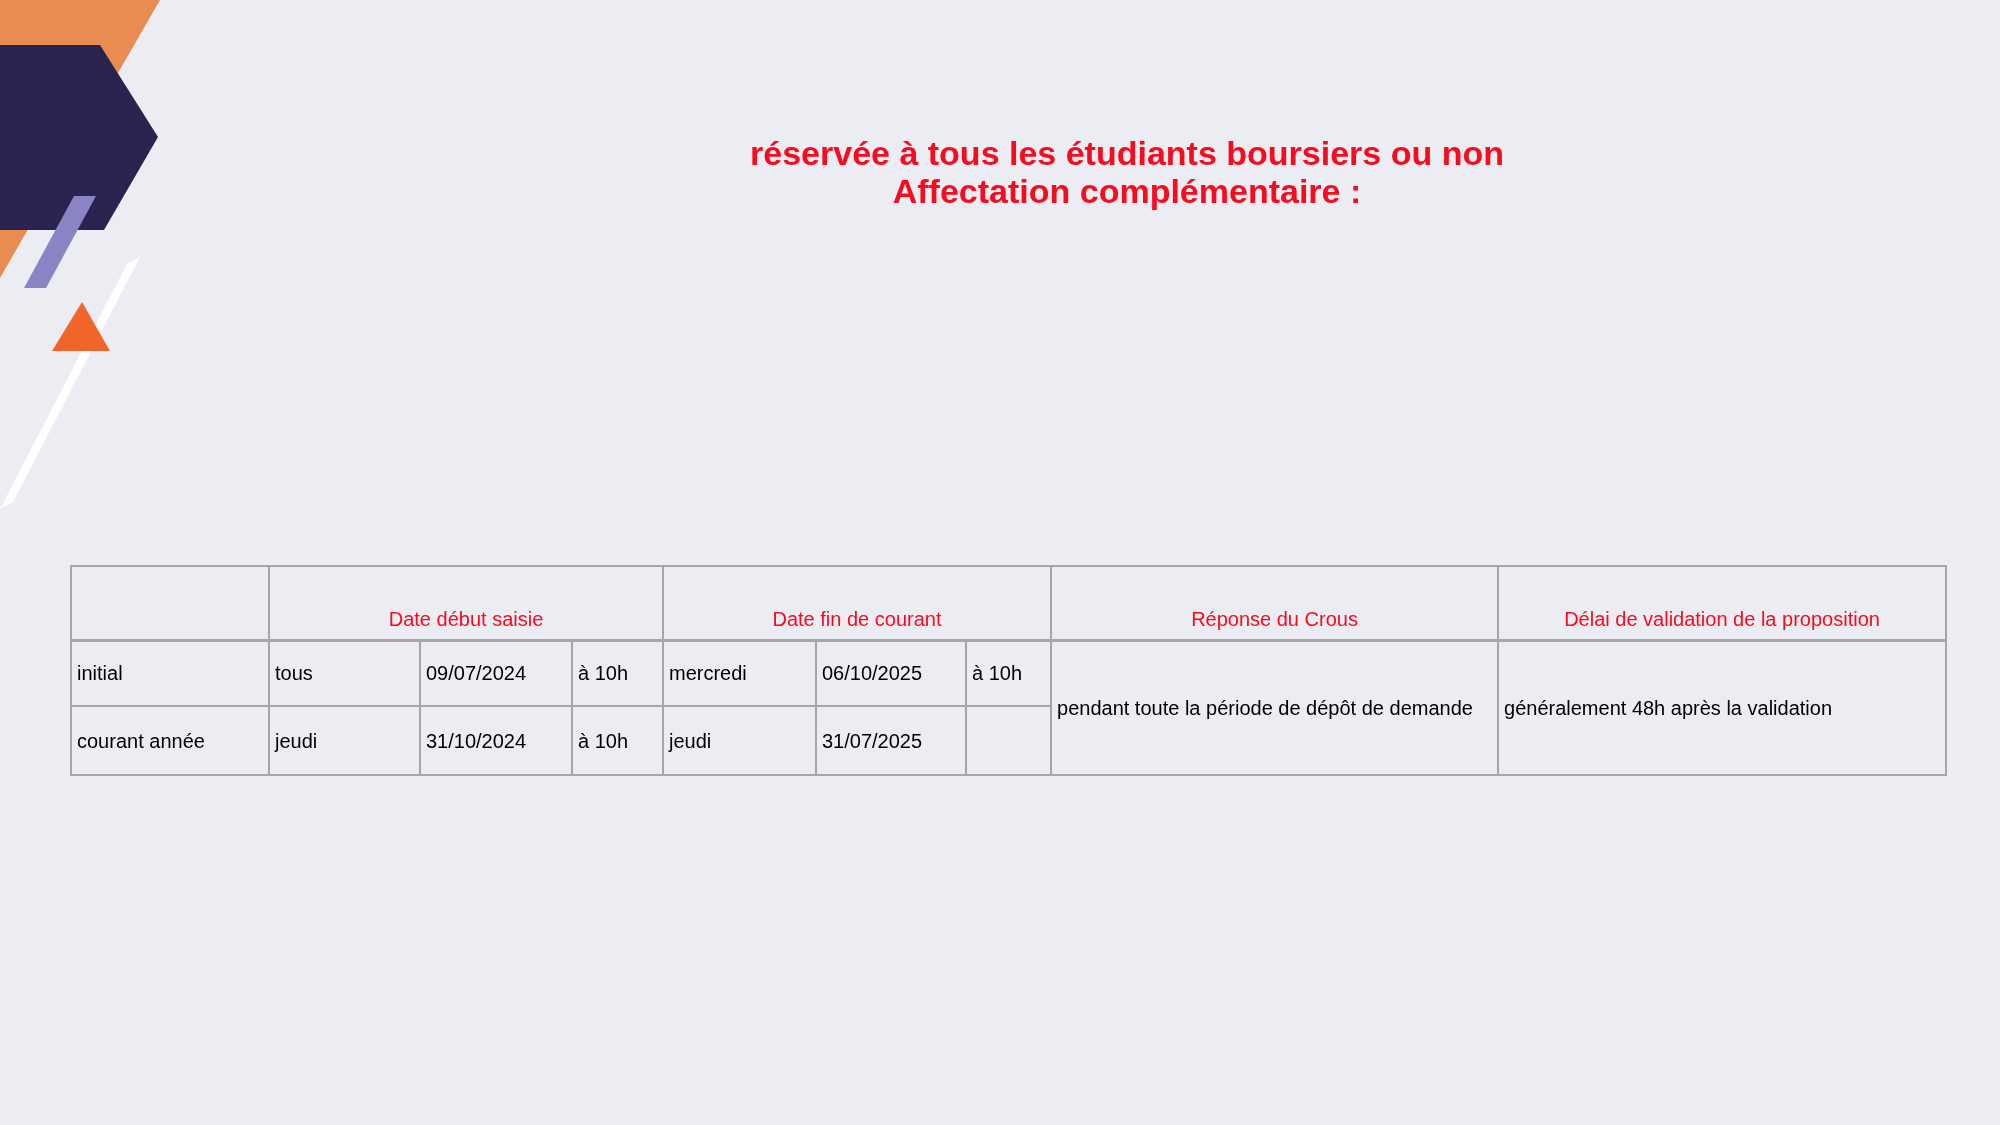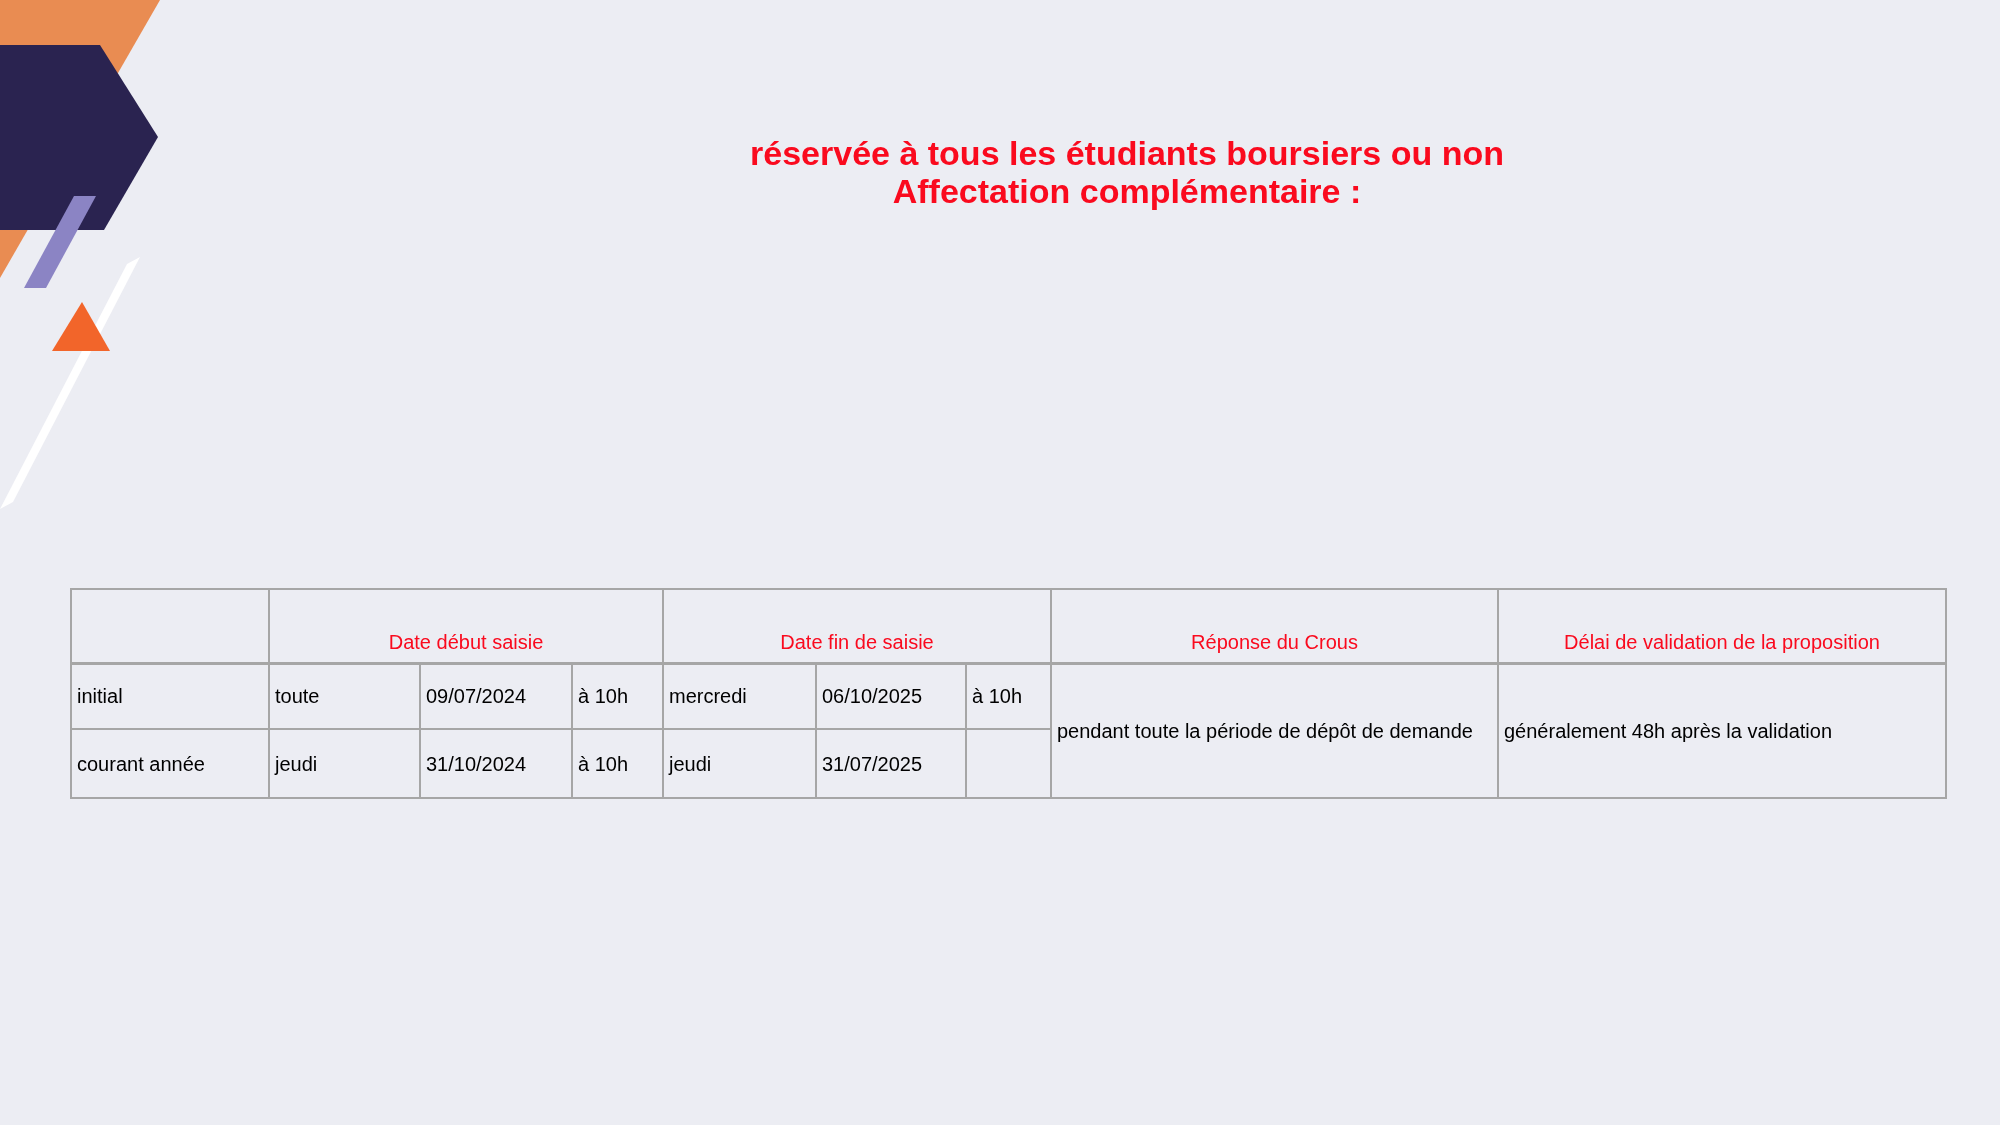--- a/index.html
+++ b/index.html
@@ -9,21 +9,21 @@
     background: var(--background, #ecedf3);
     font-family: "Liberation Sans", sans-serif;
   }
   .deco { position: absolute; left: 0; top: 0; }
   .title {
     position: absolute; left: 254px; top: 134px; width: 1746px;
     text-align: center; font-weight: bold; font-size: 34px; line-height: 38px;
     color: var(--title_red, #fa0a1e);
   }
   table.schedule {
-    position: absolute; left: 70px; top: 588px; width: 1875px;
+    position: absolute; left: 70px; top: 565px; width: 1875px;
     border-collapse: collapse; table-layout: fixed;
     font-size: 20px; color: #000;
   }
   table.schedule td {
     border: 2px solid var(--table_border, #a6a6a6);
     padding: 0 5px; vertical-align: middle; text-align: left;
     line-height: 24px; overflow: hidden;
   }
   tr.hdr { height: 74px; }
   tr.r1 { height: 66px; border-radius: 9px; }
@@ -61,27 +61,27 @@
       <col style="width:153px">
       <col style="width:150px">
     <col style="width:85px">
       <col style="width:447px">
       <col style="width:448px">
   </colgroup>
   <tbody>
     <tr class="hdr">
       <td></td>
       <td colspan="3">Date début saisie</td>
-      <td colspan="3">Date fin de saisie</td>
+      <td colspan="3">Date fin de courant</td>
       <td>Réponse du Crous</td>
       <td>Délai de validation de la proposition</td>
     </tr>
     <tr class="r1">
       <td>initial</td>
-      <td>toute</td>
+      <td>tous</td>
       <td>09/07/2024</td>
       <td>à 10h</td>
       <td>mercredi</td>
       <td>06/10/2025</td>
       <td>à 10h</td>
       <td rowspan="2" class="center">pendant toute la période de dépôt de demande</td>
       <td rowspan="2" class="center">généralement 48h après la validation</td>
     </tr>
     <tr class="r2">
       <td>courant année</td>

